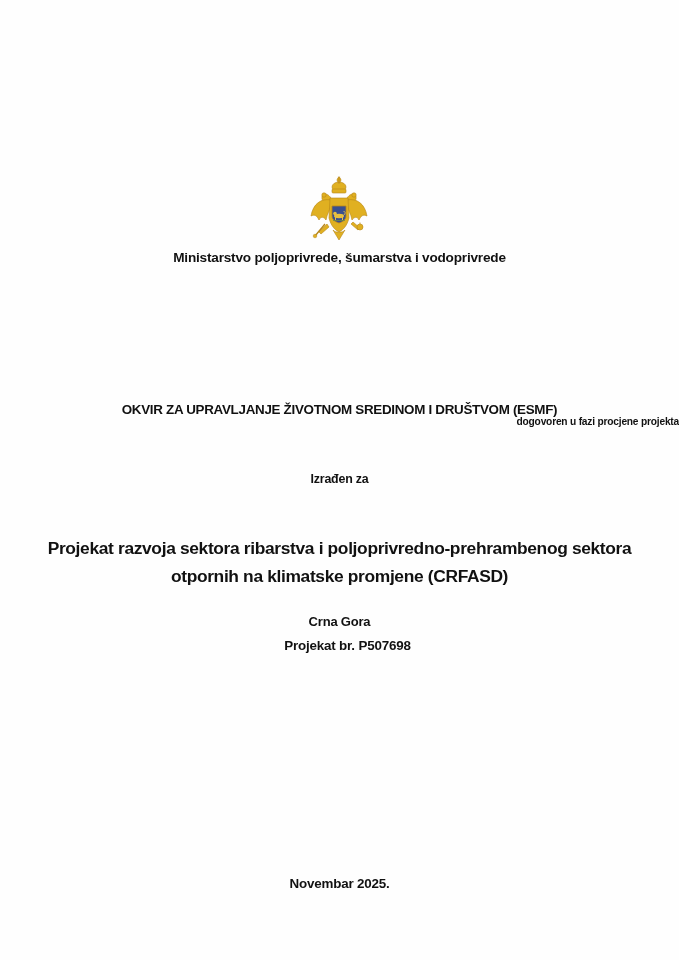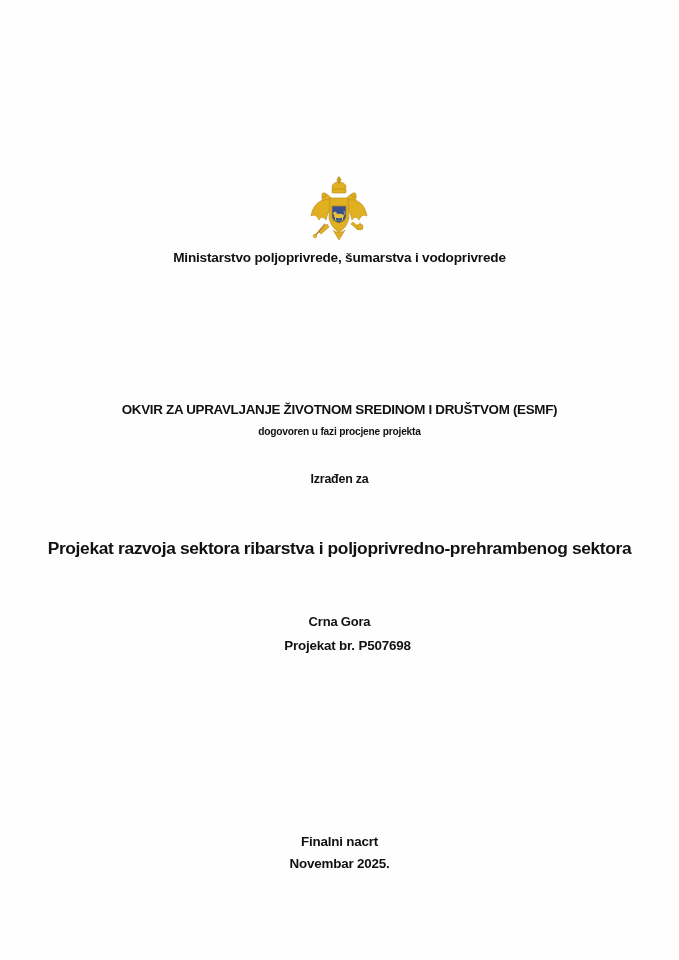--- a/index.html
+++ b/index.html
@@ -33,28 +33,28 @@
     }
     .emblem {
       position: absolute;
       left: 309px;
       top: 176px;
       width: 60px;
       height: 66px;
     }
     .ministry { top: 250px; font-size: 13.6px; }
     .doc-title { top: 402px; font-size: 13.4px; letter-spacing: -0.3px; }
-    .doc-subtitle { top: 426px; font-size: 10.2px; }
+    .doc-subtitle { top: 416px; font-size: 10.2px; text-align: right; }
     .prepared-for { top: 472px; font-size: 12.4px; }
     .project-title-1 { top: 538px; font-size: 17.4px; letter-spacing: -0.35px; }
     .project-title-2 { top: 566px; font-size: 17.4px; letter-spacing: -0.35px; }
     .country { top: 614px; font-size: 13px; }
     .project-no { top: 638px; font-size: 13.4px; padding-left: 8px; }
     .status { top: 834px; font-size: 13.4px; }
-    .date { top: 856px; font-size: 13.4px; text-align: center; }
+    .date { top: 876px; font-size: 13.4px; text-align: center; }
   </style>
 </head>
 <body>
 
 <div class="page">
 
   <div class="emblem">
     <svg width="60" height="66" viewBox="0 0 60 66" xmlns="http://www.w3.org/2000/svg">
 
       <g fill="#e0b021" stroke="#b7861a" stroke-width="0.6">
@@ -108,20 +108,20 @@
   </div>
 
   <div class="line ministry">Ministarstvo poljoprivrede, šumarstva i vodoprivrede</div>
 
   <div class="line doc-title">OKVIR ZA UPRAVLJANJE ŽIVOTNOM SREDINOM I DRUŠTVOM (ESMF)</div>
   <div class="line doc-subtitle">dogovoren u fazi procjene projekta</div>
 
   <div class="line project-title-1">Projekat razvoja sektora ribarstva i poljoprivredno-prehrambenog sektora</div>
 
   <div class="line prepared-for">Izrađen za</div>
+  <div class="line project-title-2">otpornih na klimatske promjene (CRFASD)</div>
 
   <div class="line country">Crna Gora</div>
   <div class="line project-no">Projekat br. P507698</div>
 
-  <div class="line status">Finalni nacrt</div>
   <div class="line date">Novembar 2025.</div>
 
 </div>
 
 </body></html>

